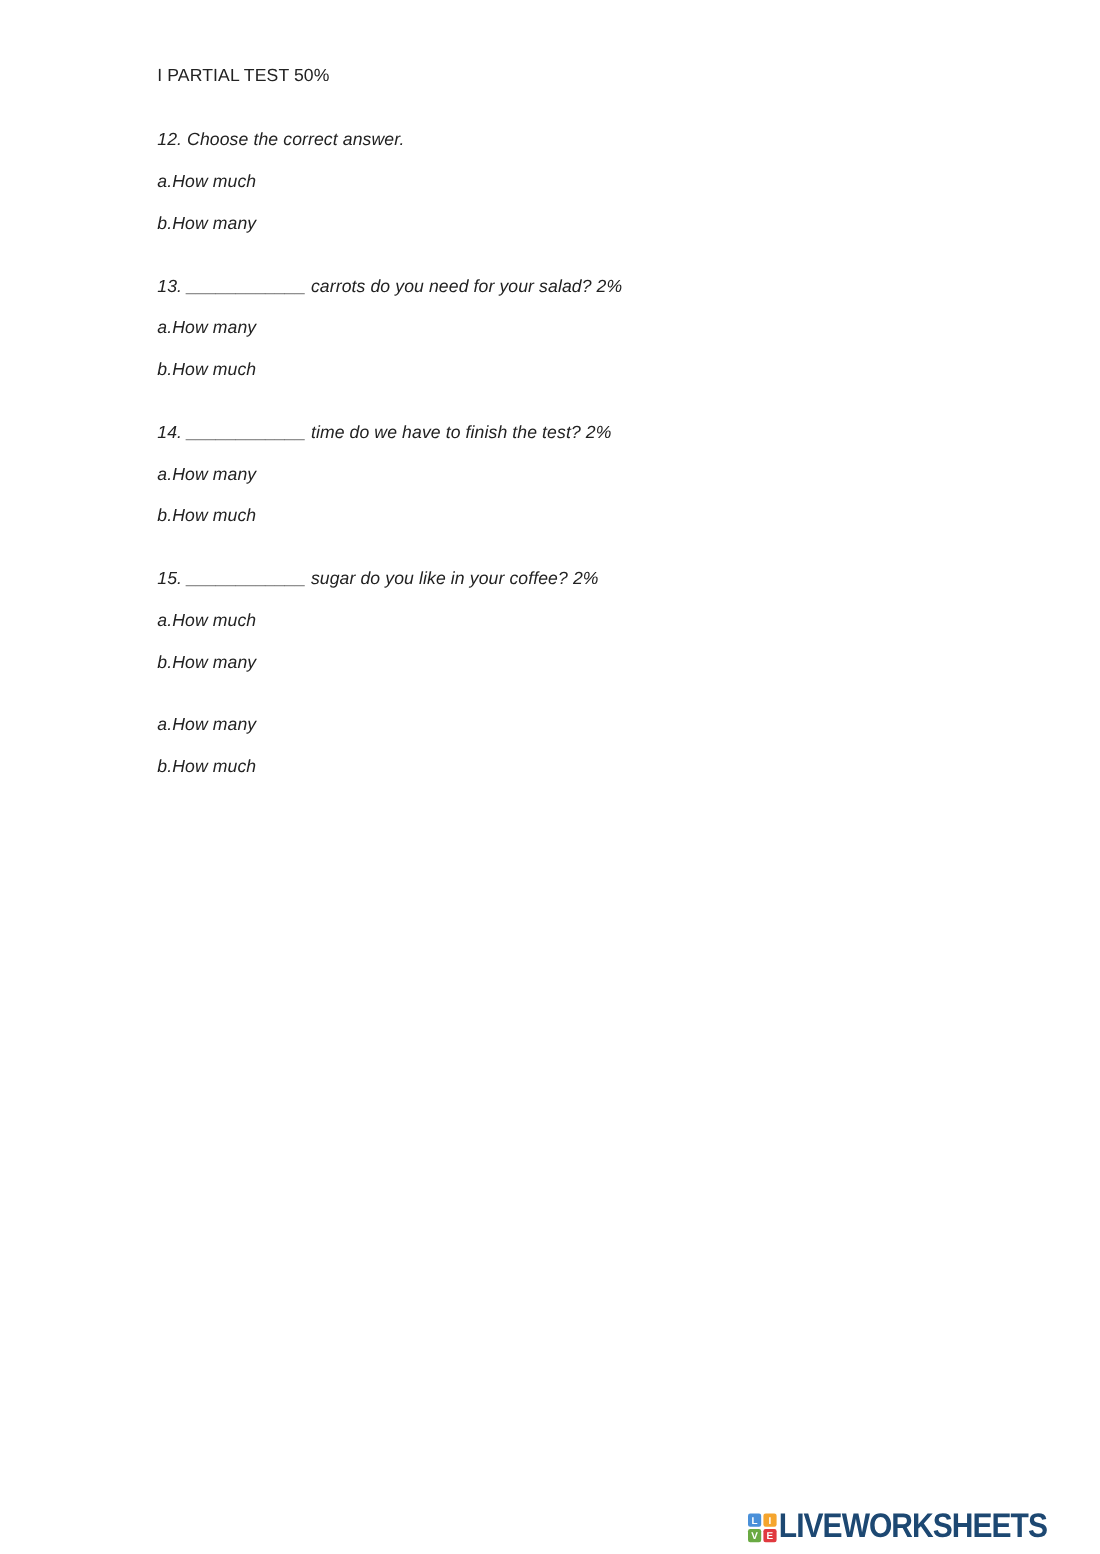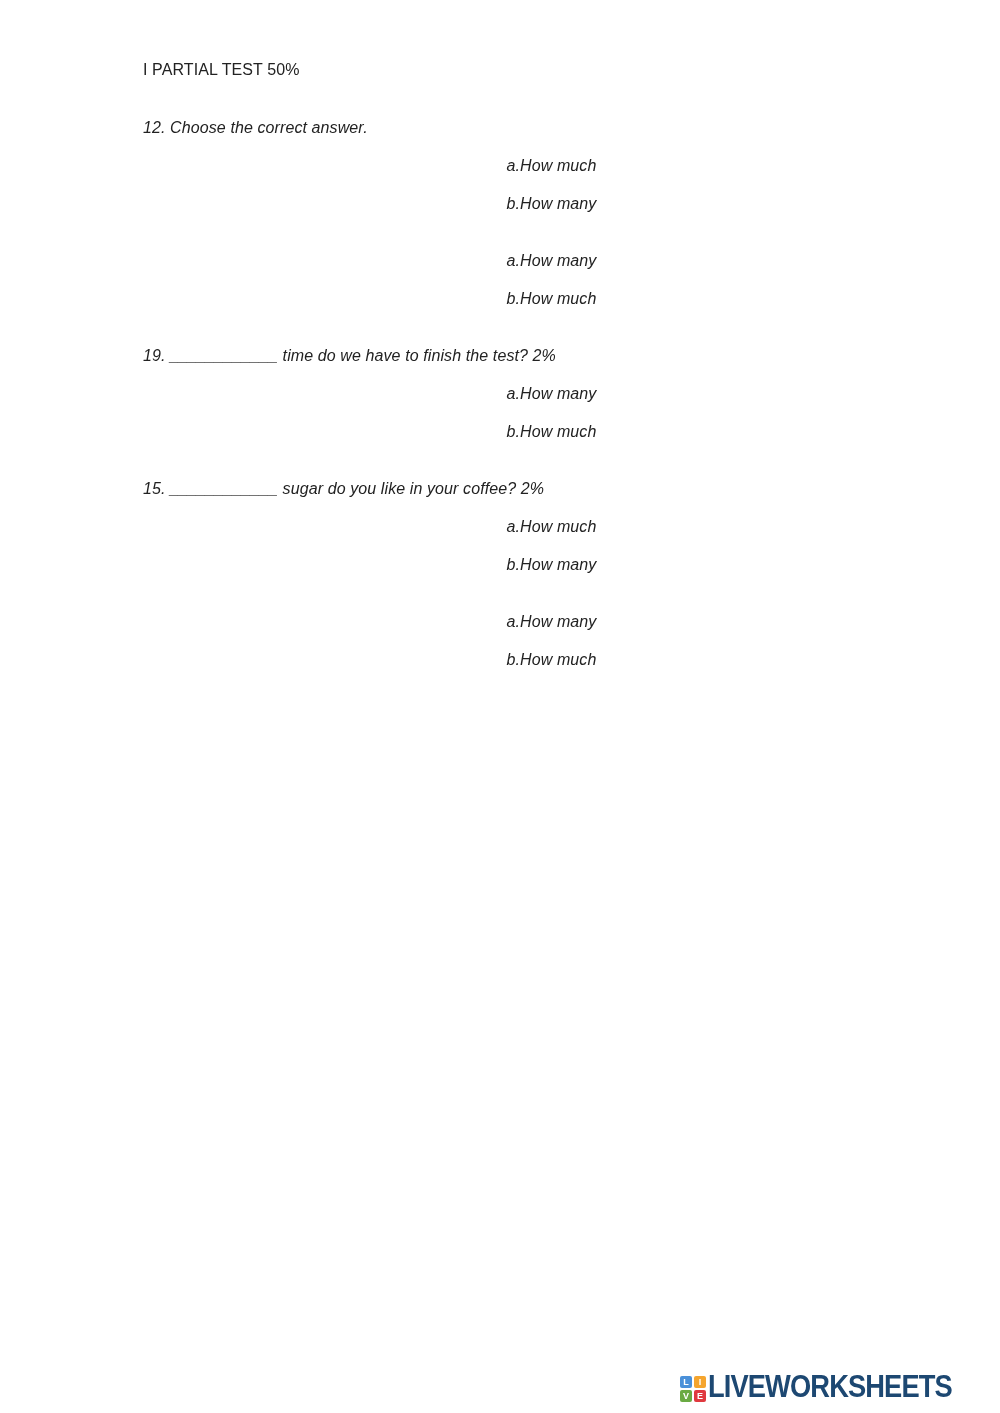--- a/index.html
+++ b/index.html
@@ -18,21 +18,21 @@
   .content p {
     margin: 0 0 19px 0;
     font-size: 16px;
     line-height: 19px;
     color: #222222;
     letter-spacing: 0.1px;
     white-space: pre;
   }
   .question { margin: 0 0 38px 0; font-style: italic; }
   .header-line { margin-bottom: 39px !important; }
-  .option { cursor: pointer; text-align: center; }
+  .option { cursor: pointer; }
   .footer {
     position: absolute;
     right: 15px;
     bottom: 8px;
     display: flex;
     align-items: center;
     cursor: pointer;
   }
   .logo-grid {
     display: grid;
@@ -75,26 +75,27 @@
 
     <p class="header-line">I PARTIAL TEST 50%</p>
 
     <section class="question">
       <p>12. Choose the correct answer.</p>
       <p class="option">a.How much</p>
       <p class="option">b.How many</p>
     </section>
 
     <section class="question">
+      <p>13. ____________ carrots do you need for your salad? 2%</p>
       <p class="option">a.How many</p>
       <p class="option">b.How much</p>
     </section>
 
     <section class="question">
-      <p>19. ____________ time do we have to finish the test? 2%</p>
+      <p>14. ____________ time do we have to finish the test? 2%</p>
       <p class="option">a.How many</p>
       <p class="option">b.How much</p>
     </section>
 
     <section class="question">
       <p>15. ____________ sugar do you like in your coffee? 2%</p>
       <p class="option">a.How much</p>
       <p class="option">b.How many</p>
     </section>
 

